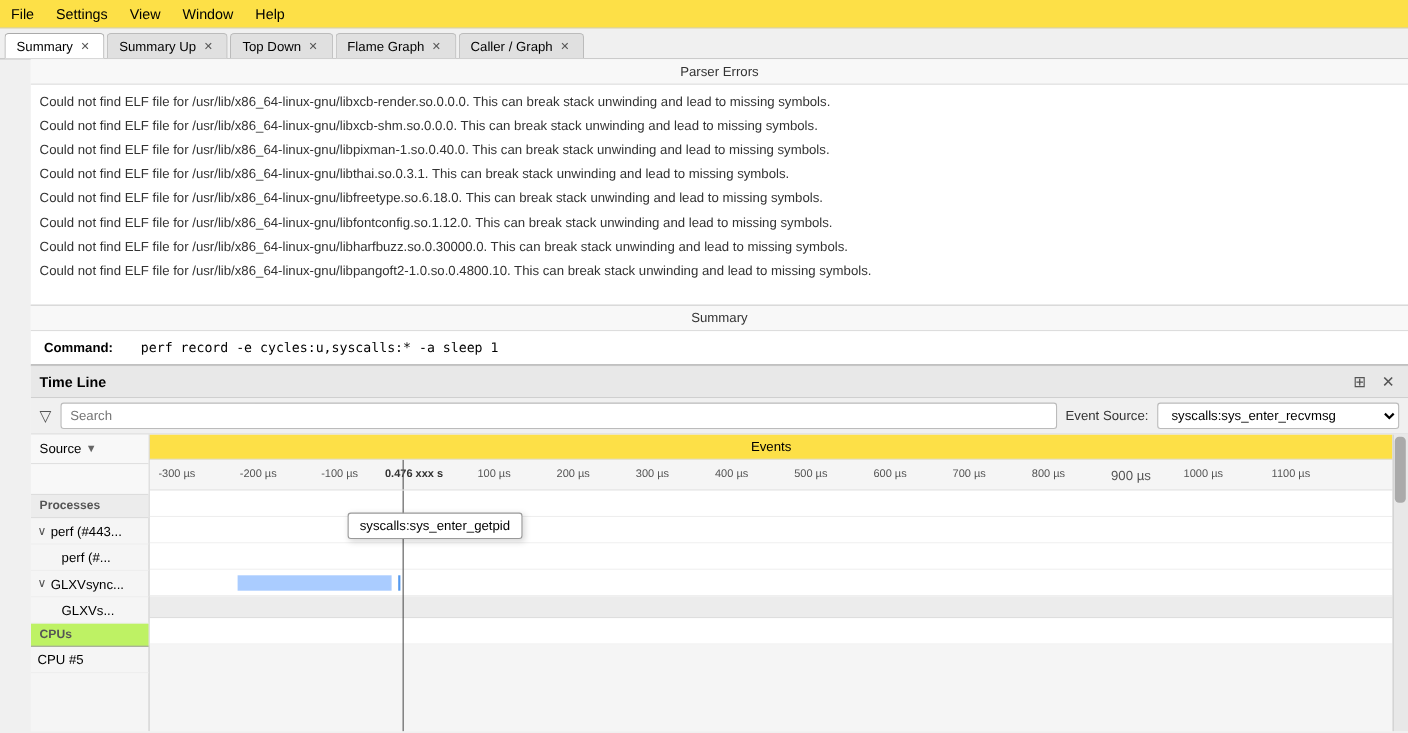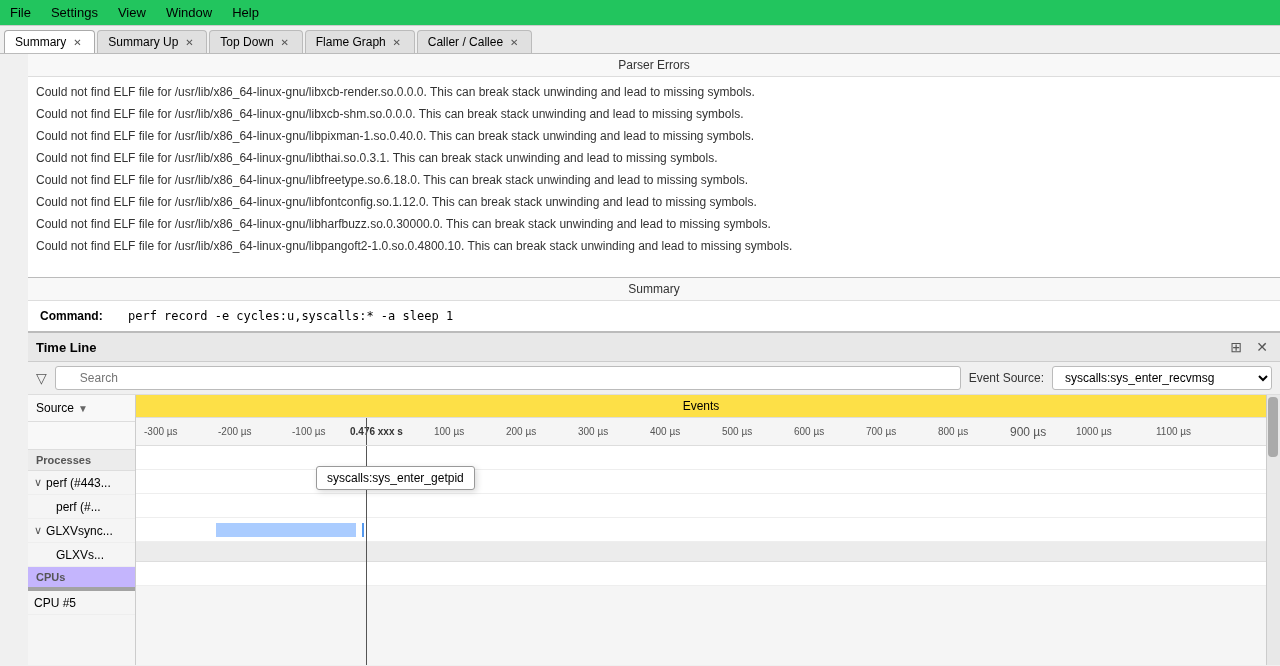--- a/index.html
+++ b/index.html
@@ -5,21 +5,21 @@
     * { box-sizing: border-box; margin: 0; padding: 0; }
     body {
       font-family: -apple-system, BlinkMacSystemFont, 'Segoe UI', sans-serif;
       font-size: 12px;
       background: #f0f0f0;
       color: #000;
       overflow: hidden;
     }
     .menu-bar {
       display: flex;
-      background: #22c55e;
+      background: #fde047;
       border-bottom: 1px solid #ccc;
       padding: 2px 0;
     }
     .menu-item {
       padding: 3px 10px;
       cursor: pointer;
       font-size: 13px;
     }
     .tabs-bar {
       display: flex;
@@ -152,21 +152,21 @@
       padding: 4px 8px;
       background: #f0f0f0;
       border-bottom: 1px solid #ddd;
     }
     .filter-icon {
       color: #555;
       font-size: 14px;
     }
     .search-input {
       flex: 1;
-      padding: 4px 24px;
+      padding: 4px 8px;
       border: 1px solid #bbb;
       border-radius: 3px;
       font-size: 12px;
       background: #fff;
     }
     .event-source-label {
       font-size: 12px;
       color: #333;
       white-space: nowrap;
     }
@@ -257,22 +257,22 @@
       height: 24px;
       border-bottom: 1px solid #eee;
       position: relative;
       background: #fff;
     }
     .cpus-section-label {
       padding: 4px 8px;
       font-size: 11px;
       font-weight: 600;
       color: #555;
-      background: #c4b5fd;
-      border-bottom: 4px solid #a3a3a3;
+      background: #bef264;
+      border-bottom: 1px solid #a3a3a3;
     }
     .tooltip-popup {
       position: absolute;
       background: #fff;
       border: 1px solid #999;
       border-radius: 3px;
       padding: 4px 10px;
       font-size: 12px;
       white-space: nowrap;
       z-index: 10;
@@ -317,21 +317,21 @@
   </div>
   <div class="tab">
     <span>Top Down</span>
     <span class="close-btn">✕</span>
   </div>
   <div class="tab">
     <span>Flame Graph</span>
     <span class="close-btn">✕</span>
   </div>
   <div class="tab">
-    <span>Caller / Callee</span>
+    <span>Caller / Graph</span>
     <span class="close-btn">✕</span>
   </div>
 </div>
 
 <div class="main-content">
 
   <div class="parser-errors-section">
     <div class="section-header">Parser Errors</div>
     <div class="parser-errors-content">
       <div class="error-line">Could not find ELF file for /usr/lib/x86_64-linux-gnu/libxcb-render.so.0.0.0. This can break stack unwinding and lead to missing symbols.</div>

